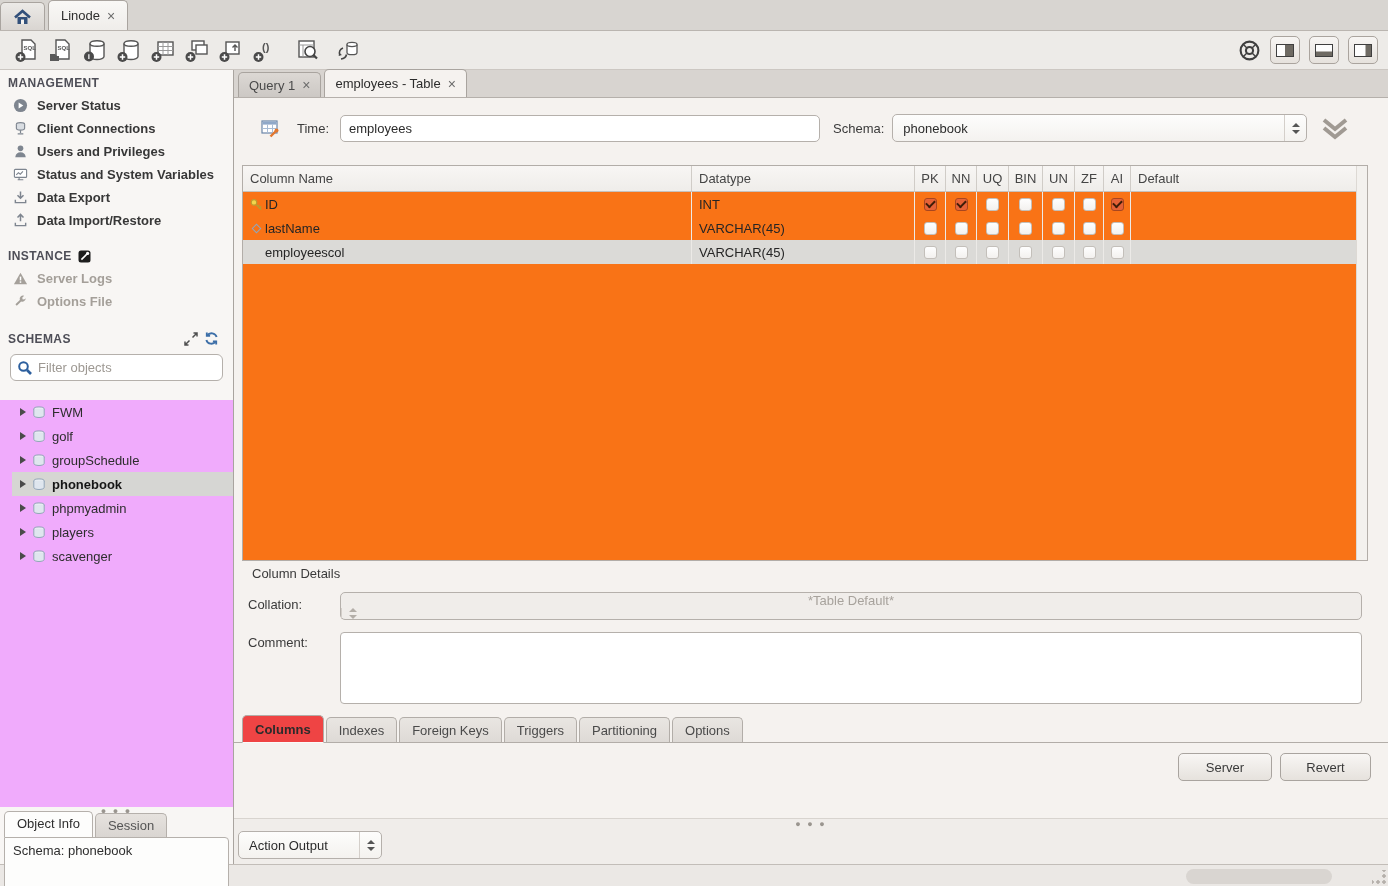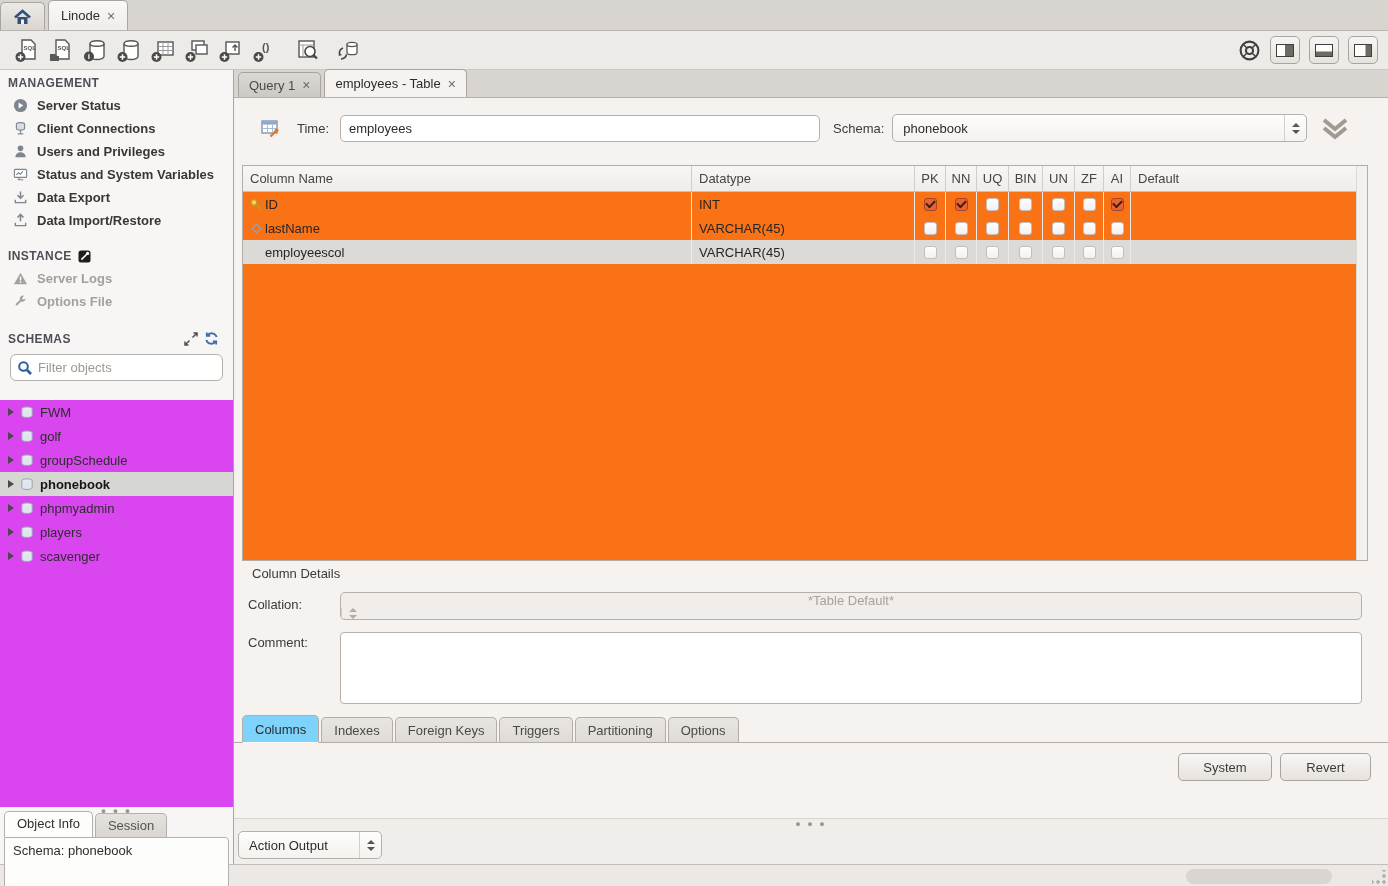--- a/index.html
+++ b/index.html
@@ -37,21 +37,21 @@
               font-weight:600; color:#373737; white-space:nowrap; overflow:hidden; }
   .nav-item.disabled { color:#a49f99; }
   .nav-ico { width:17px; height:16px; flex:0 0 17px; display:flex; align-items:center; justify-content:center; }
   .schemas-title { margin-top:12px; }
   .schemas-title .sp { flex:1; }
   .filter-wrap { margin:4px 10px 6px 10px; height:27px; background:#fff; border:1px solid #b5b0ab;
                  border-radius:6px; display:flex; align-items:center; padding:0 6px; gap:5px; }
   .filter-wrap input { border:none; outline:none; flex:1; font:13px "Liberation Sans","DejaVu Sans",sans-serif;
                        color:#3a3a3a; background:transparent; }
   .filter-wrap input::placeholder { color:#9d9892; }
-  .tree { position:absolute; top:330px; bottom:57px; left:0; right:0; background:#d946ef; overflow:hidden; }
+  .tree { position:absolute; top:330px; bottom:57px; left:0; right:0; background:#f0abfc; overflow:hidden;padding-left:12px; }
   .trow { height:24px; display:flex; align-items:center; padding-left:8px; gap:6px; color:#2d2d2d; }
   .trow.selected { background:#d6d6d3; font-weight:bold; color:#151515; }
   .tri { width:0; height:0; border-left:6px solid #4a4a4a; border-top:4px solid transparent;
          border-bottom:4px solid transparent; flex:0 0 6px; }
   .sb-grip { position:absolute; bottom:50px; left:0; right:0; height:7px; display:flex;
              align-items:center; justify-content:center; color:#9a958f; font-size:9px; letter-spacing:2px; }
   .info-tabs { position:absolute; bottom:27px; left:4px; display:flex; align-items:flex-end; height:27px; }
   .itab { padding:4px 12px; border:1px solid #b5b0ab; border-bottom:none; border-radius:5px 5px 0 0;
           background:linear-gradient(#e6e2de,#d9d5d1); color:#555; margin-right:2px; height:24px; }
   .itab.active { background:#fdfdfc; color:#2e2e2e; height:26px; }
@@ -112,21 +112,21 @@
   .comment-box { position:absolute; top:534px; left:106px; width:1022px; height:72px; background:#fff;
                  border:1px solid #b5b0ab; border-radius:4px; resize:none; outline:none;
                  font:13px "Liberation Sans","DejaVu Sans",sans-serif; padding:4px 6px; }
 
   
   .subtabs { position:absolute; top:617px; left:0; right:0; height:28px; border-bottom:1px solid #b2ada8;
              display:flex; align-items:flex-end; padding-left:8px; }
   .stab { height:25px; padding:0 12px; display:flex; align-items:center; border:1px solid #b2ada8;
           border-bottom:none; border-radius:5px 5px 0 0; background:linear-gradient(#e9e6e2,#dedad6);
           color:#4a4a4a; margin-right:2px; }
-  .stab.active { background:#7dd3fc; height:28px; margin-bottom:-1px; border-bottom:1px solid #fbfaf9; color:#2b2b2b; }
+  .stab.active { background:#ef4444; height:28px; margin-bottom:-1px; border-bottom:1px solid #fbfaf9; color:#2b2b2b;font-weight:bold; }
 
   .pushbtn { position:absolute; top:655px; height:28px; border:1px solid #a9a49f; border-radius:5px;
              background:linear-gradient(#f8f6f4,#e6e2dd); color:#3a3a3a;
              font:13px "Liberation Sans","DejaVu Sans",sans-serif; }
   .btn-apply { right:116px; width:94px; }
   .btn-revert { right:17px; width:91px; }
 
   
   .hsplit { position:absolute; top:720px; left:0; right:0; height:10px; background:#f0edea;
             border-top:1px solid #d8d4cf; display:flex; align-items:center; justify-content:center;
@@ -640,21 +640,21 @@
 
       <div class="subtabs">
         <div class="stab active">Columns</div>
         <div class="stab">Indexes</div>
         <div class="stab">Foreign Keys</div>
         <div class="stab">Triggers</div>
         <div class="stab">Partitioning</div>
         <div class="stab">Options</div>
       </div>
 
-      <button class="pushbtn btn-apply">System</button>
+      <button class="pushbtn btn-apply">Server</button>
       <button class="pushbtn btn-revert">Revert</button>
 
       <div class="hsplit">● ● ●</div>
       <div class="aoutput">
         <div class="combo ao-combo">
           <span class="cval">Action Output</span>
           <span class="spin">
               <i class="up"></i>
               <i class="dn"></i>
             </span>

